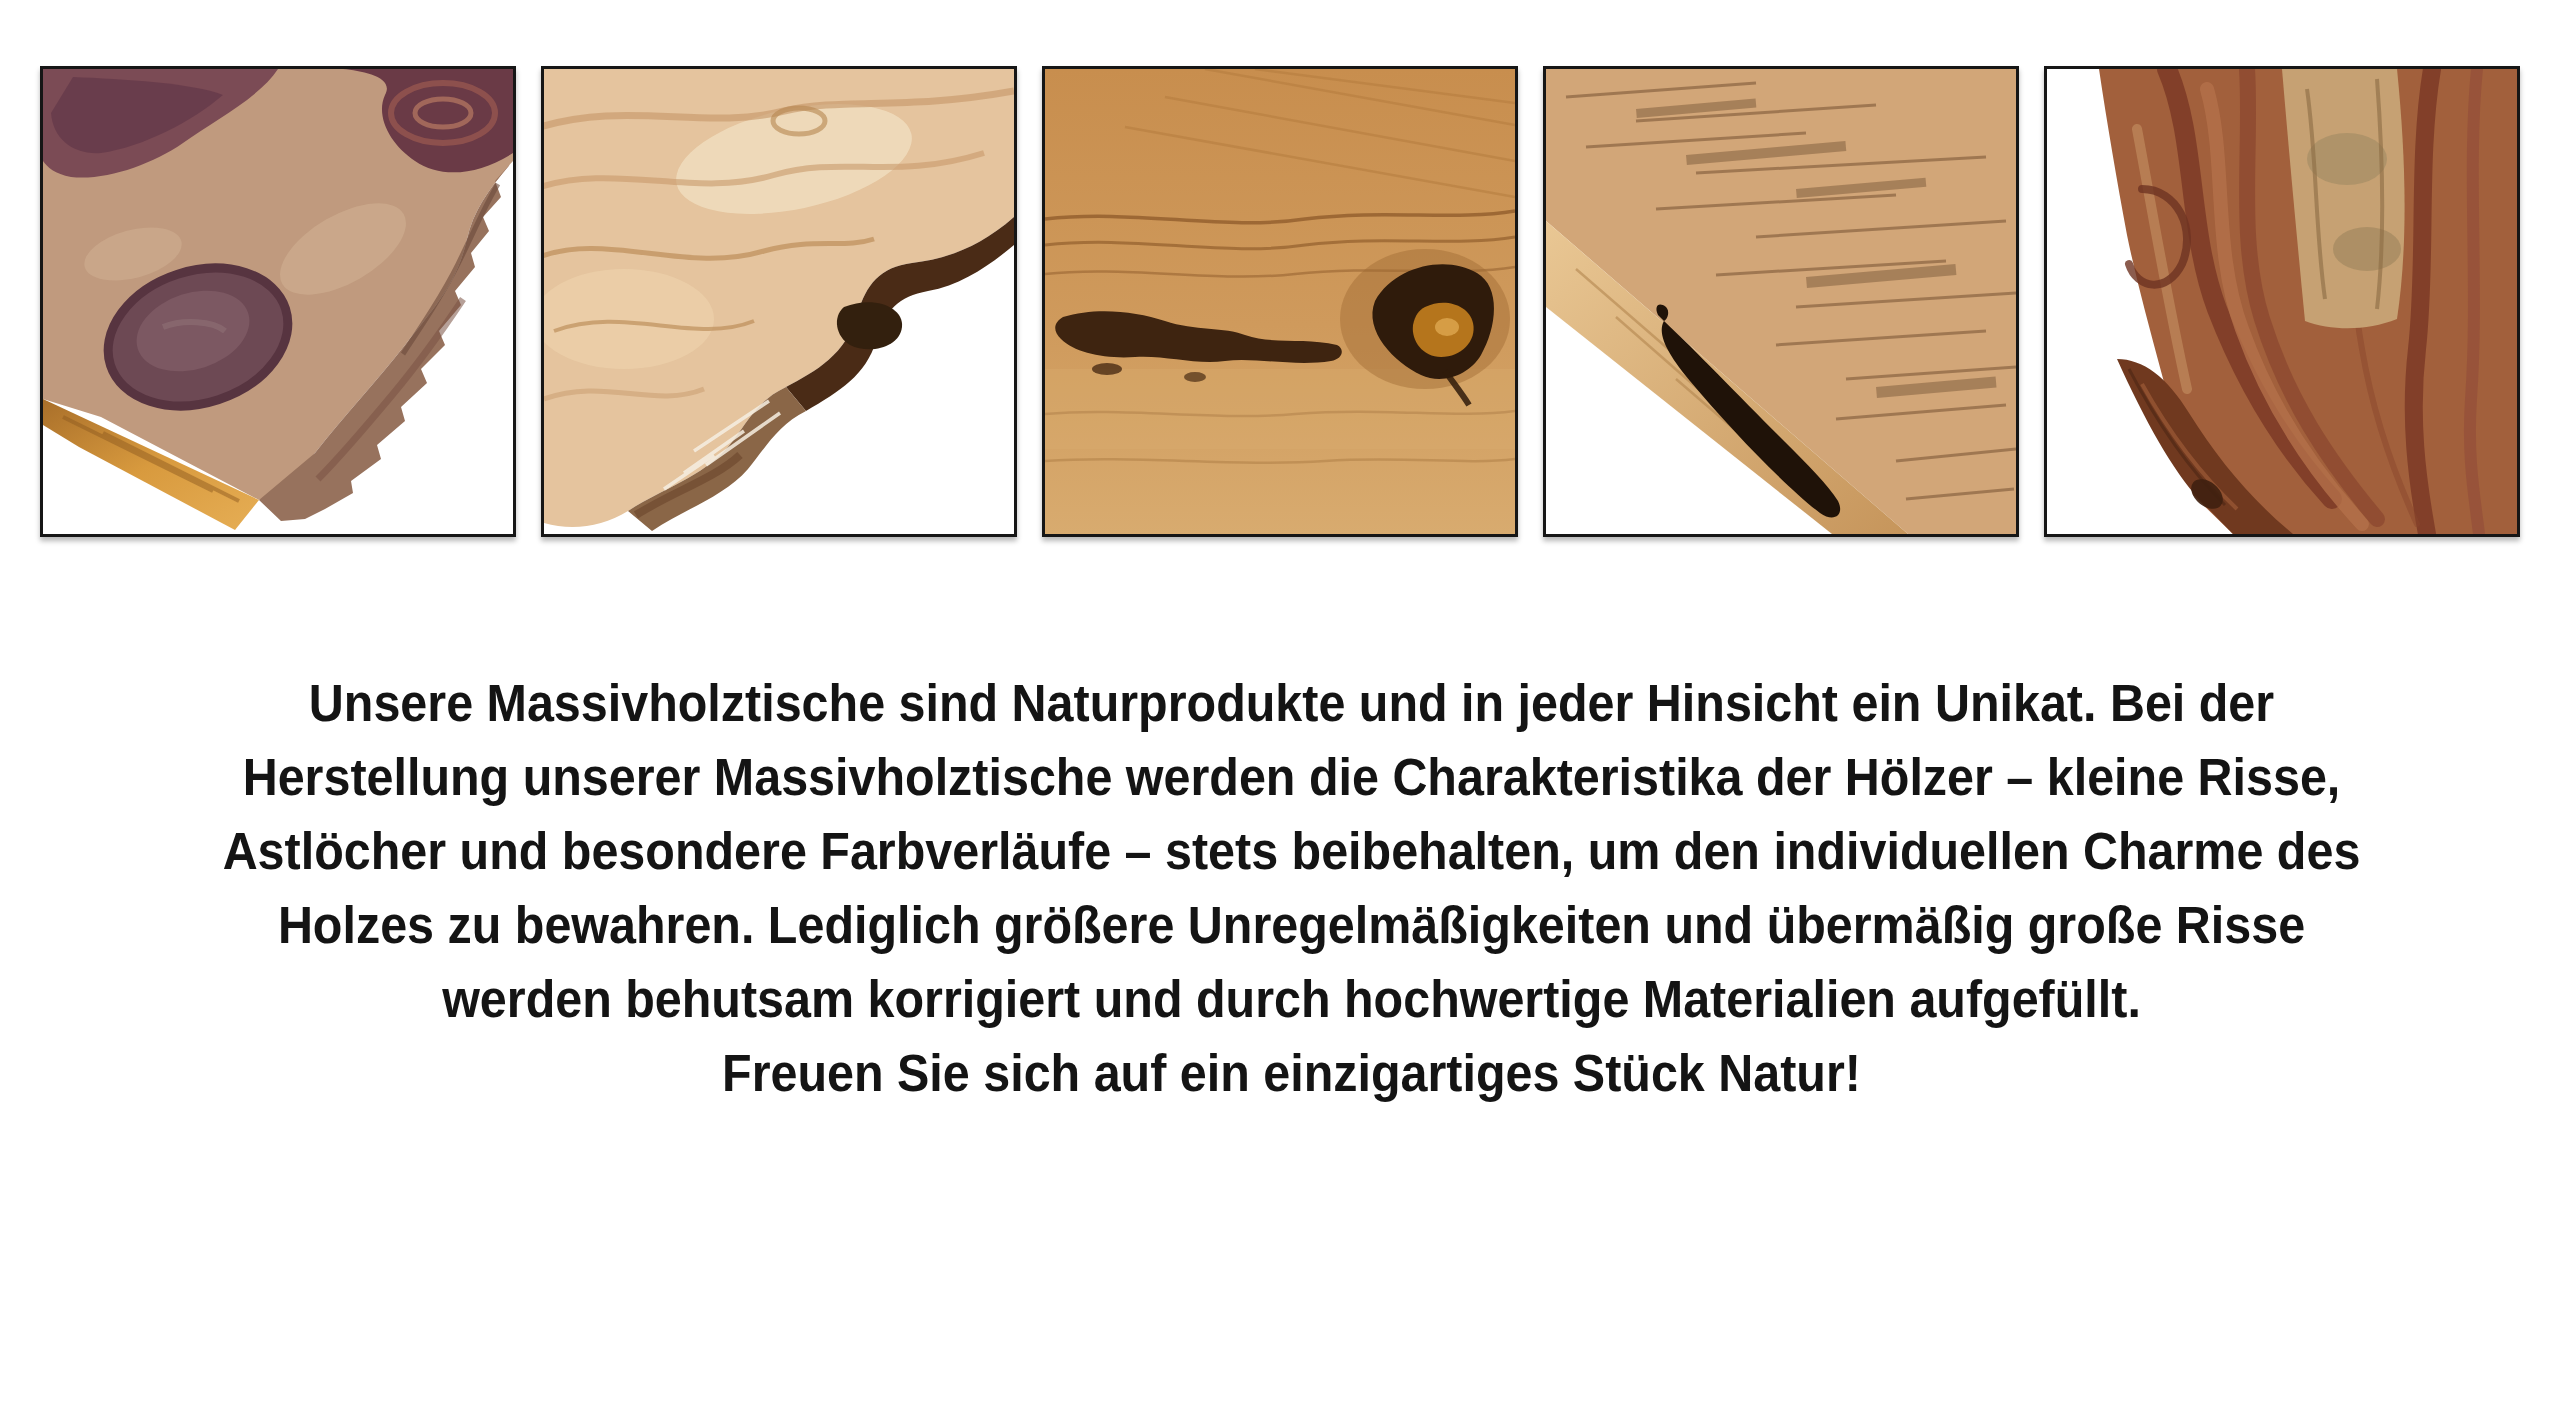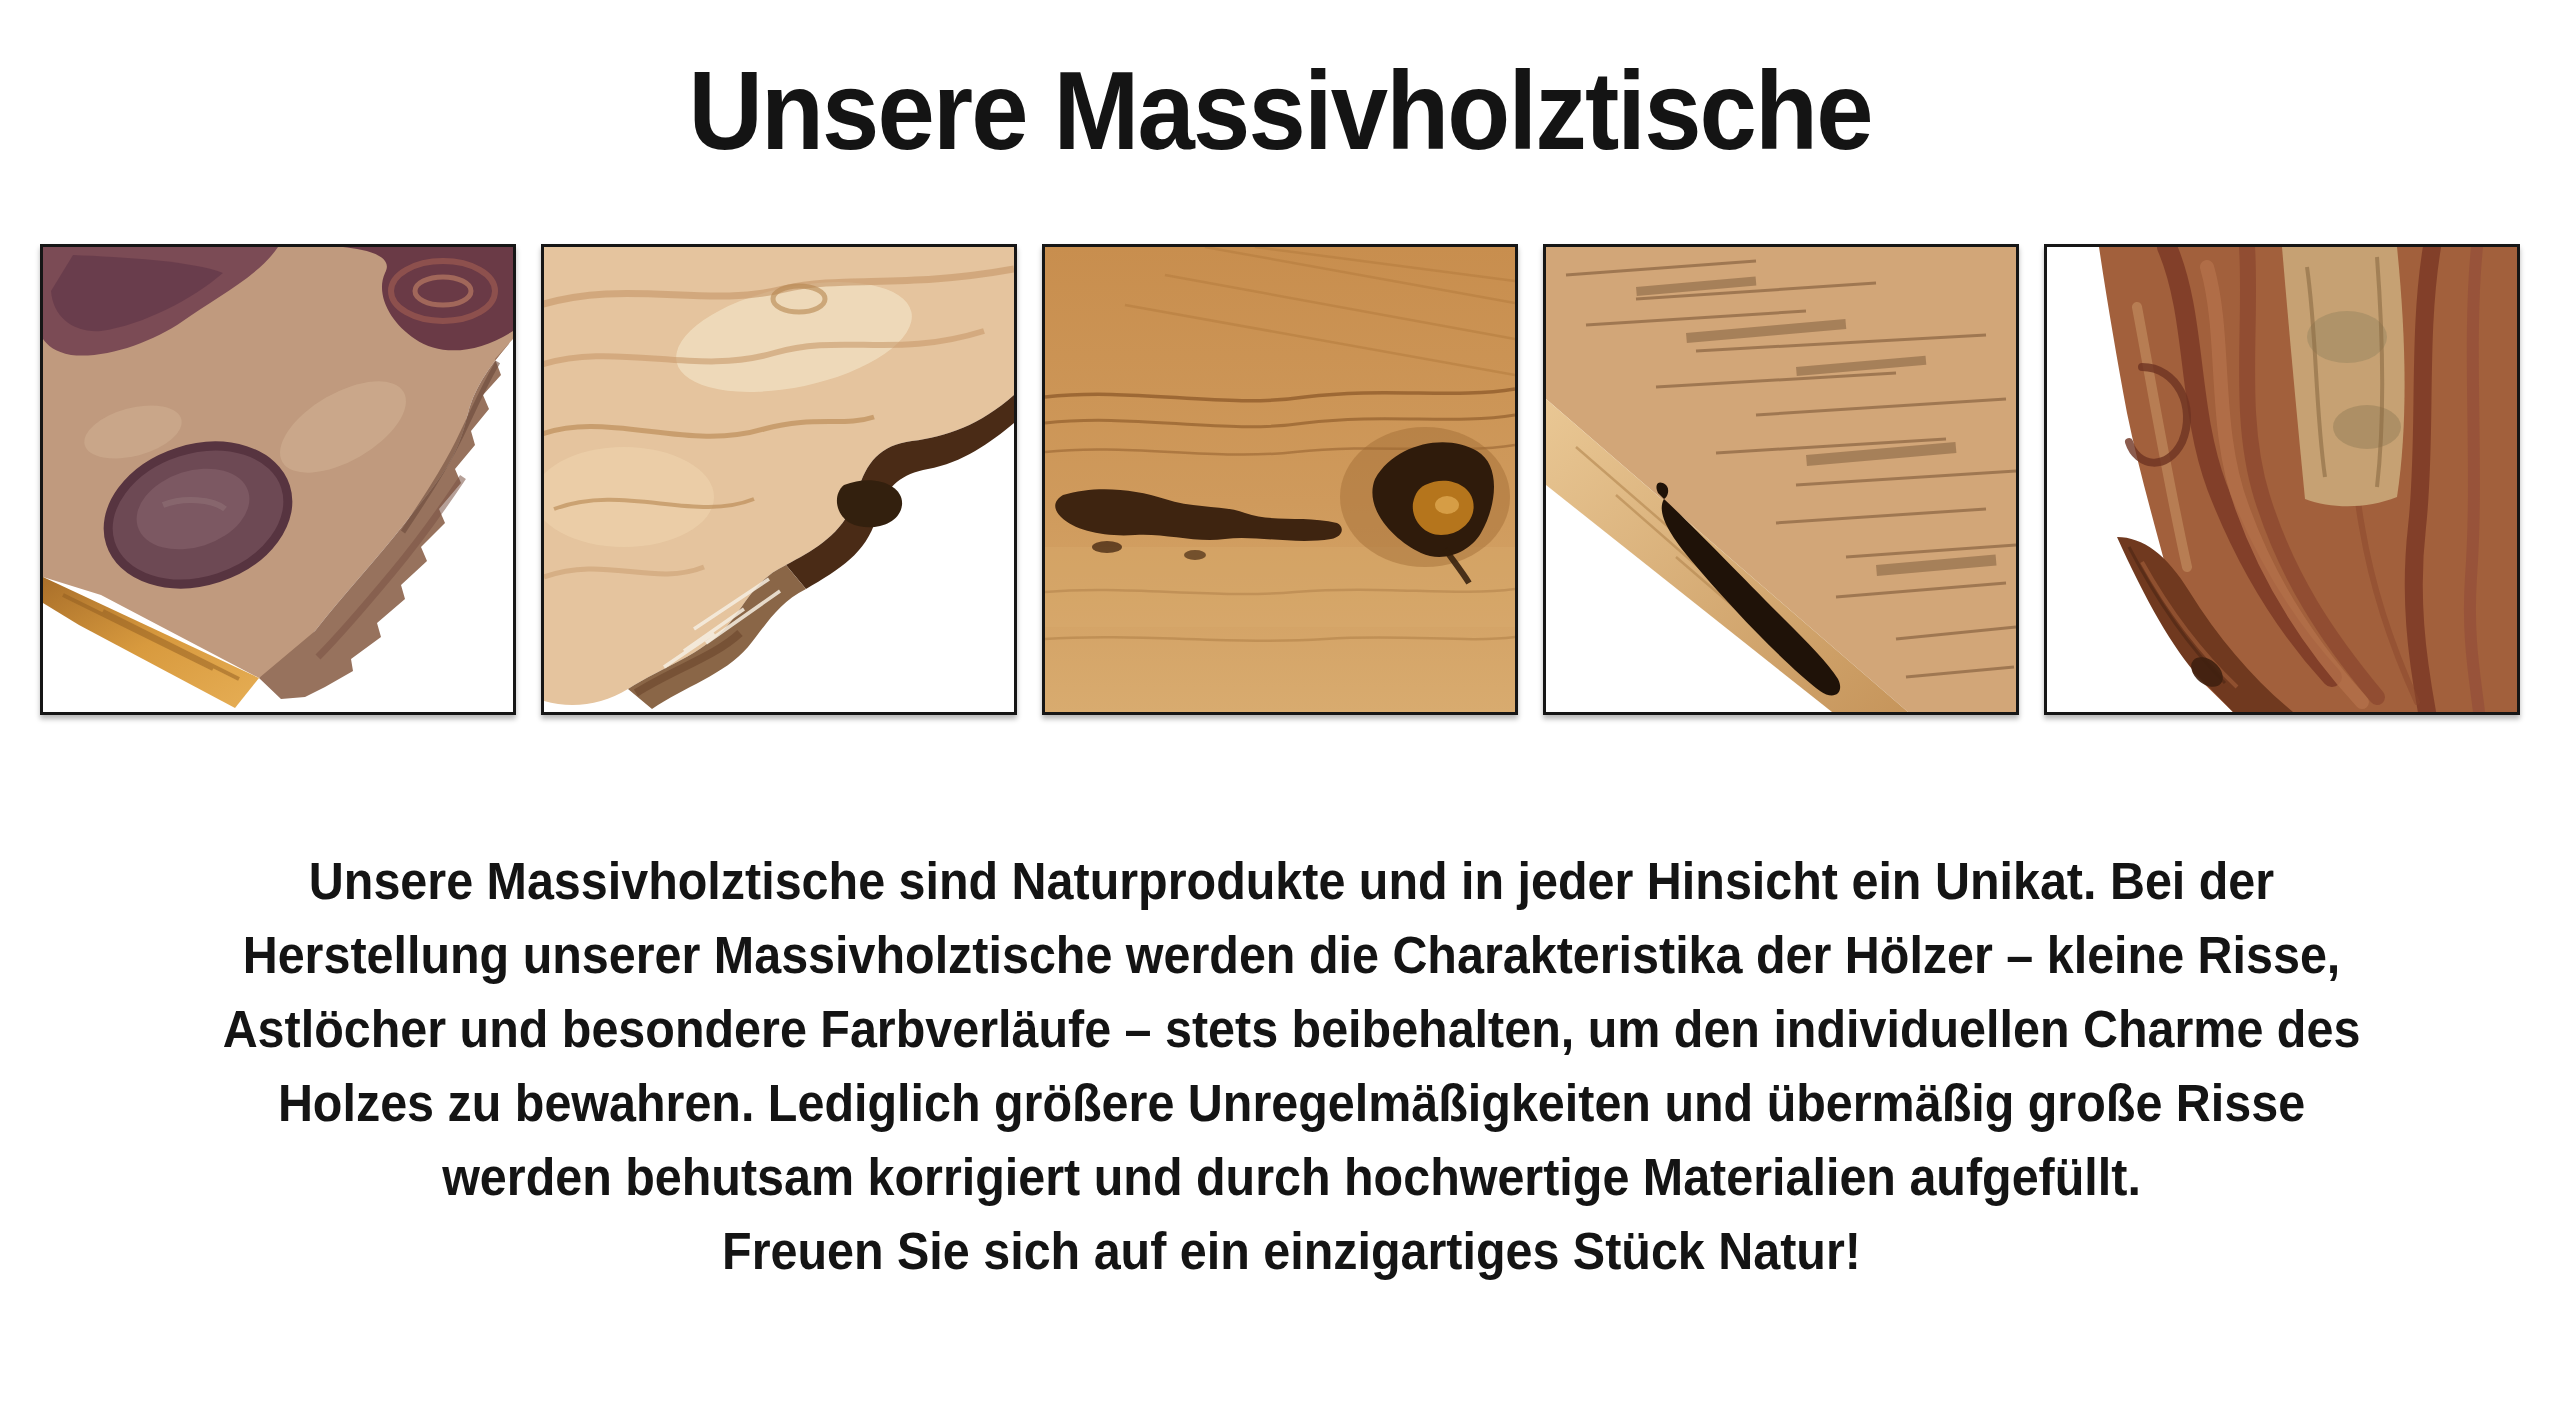--- a/index.html
+++ b/index.html
@@ -25,21 +25,20 @@
     margin-top:130px;text-align:center;font-weight:700;
     font-size:51px;line-height:74px;margin-left:23px;
   }
   .description .line{white-space:nowrap;transform:scaleX(.95);transform-origin:center;}
 </style>
 </head>
 <body>
 
 <main>
 
-  <h1><span class="condense">Unsere Massivholztische</span></h1>
 
   <div class="gallery">
 
     <figure class="frame">
       <svg viewBox="0 0 470 465" preserveAspectRatio="none">
         <defs>
           <linearGradient id="gold1" x1="0" y1="0" x2="1" y2="1">
             <stop offset="0" stop-color="#a96f2a"></stop>
               <stop offset="0.5" stop-color="#d89a3e"></stop>
               <stop offset="1" stop-color="#e6ae55"></stop>

